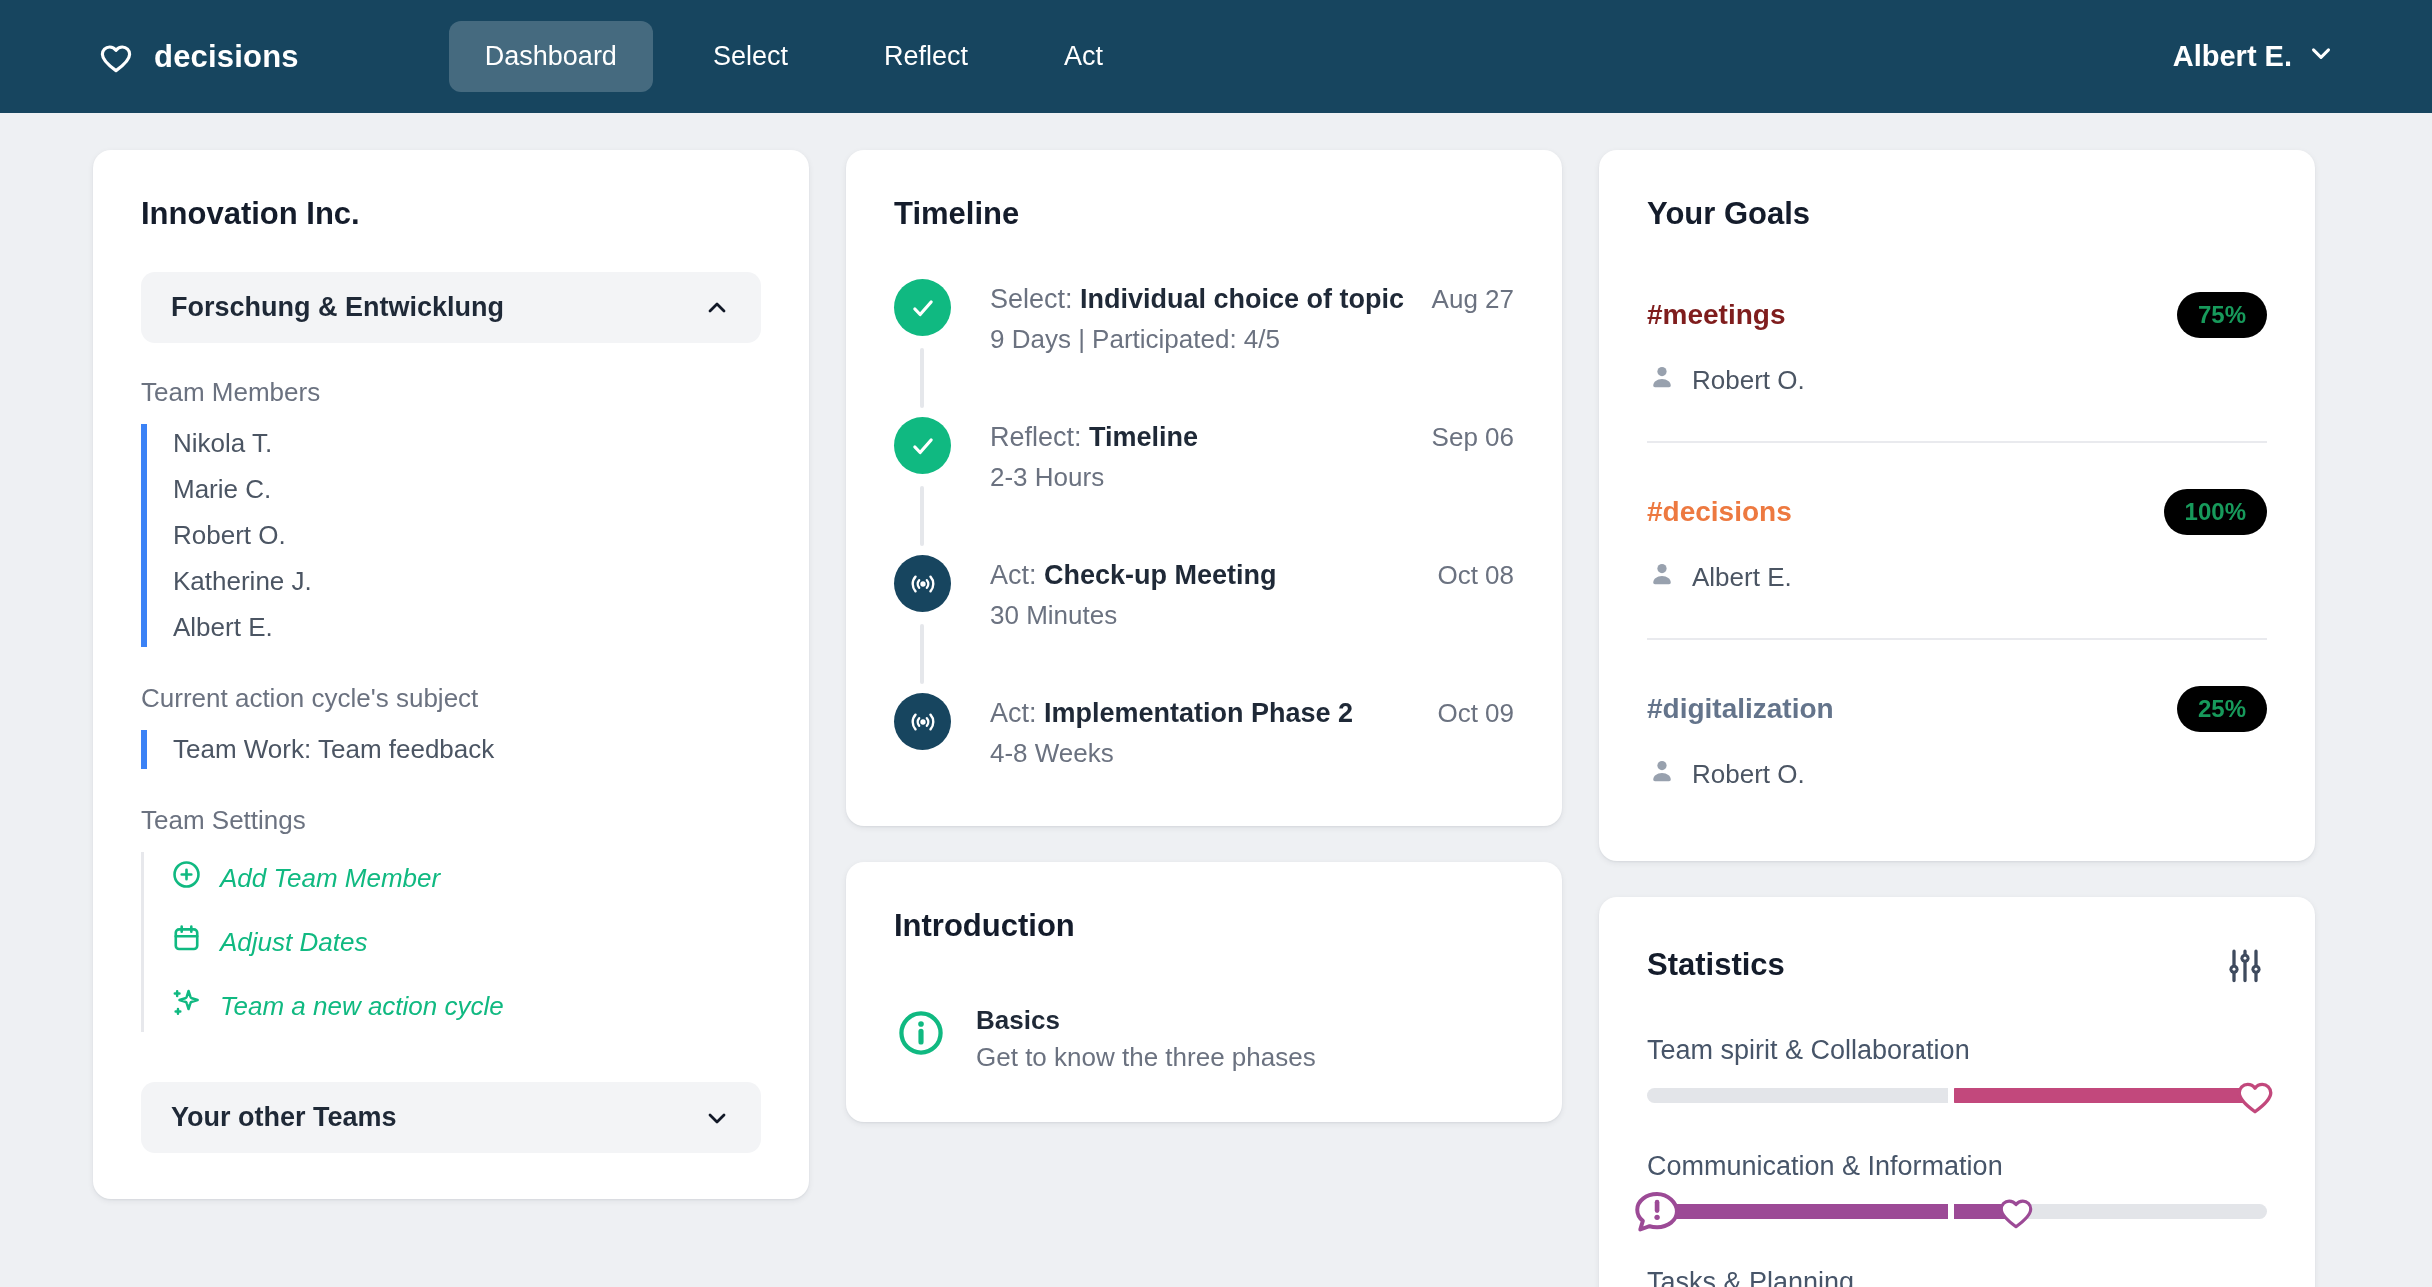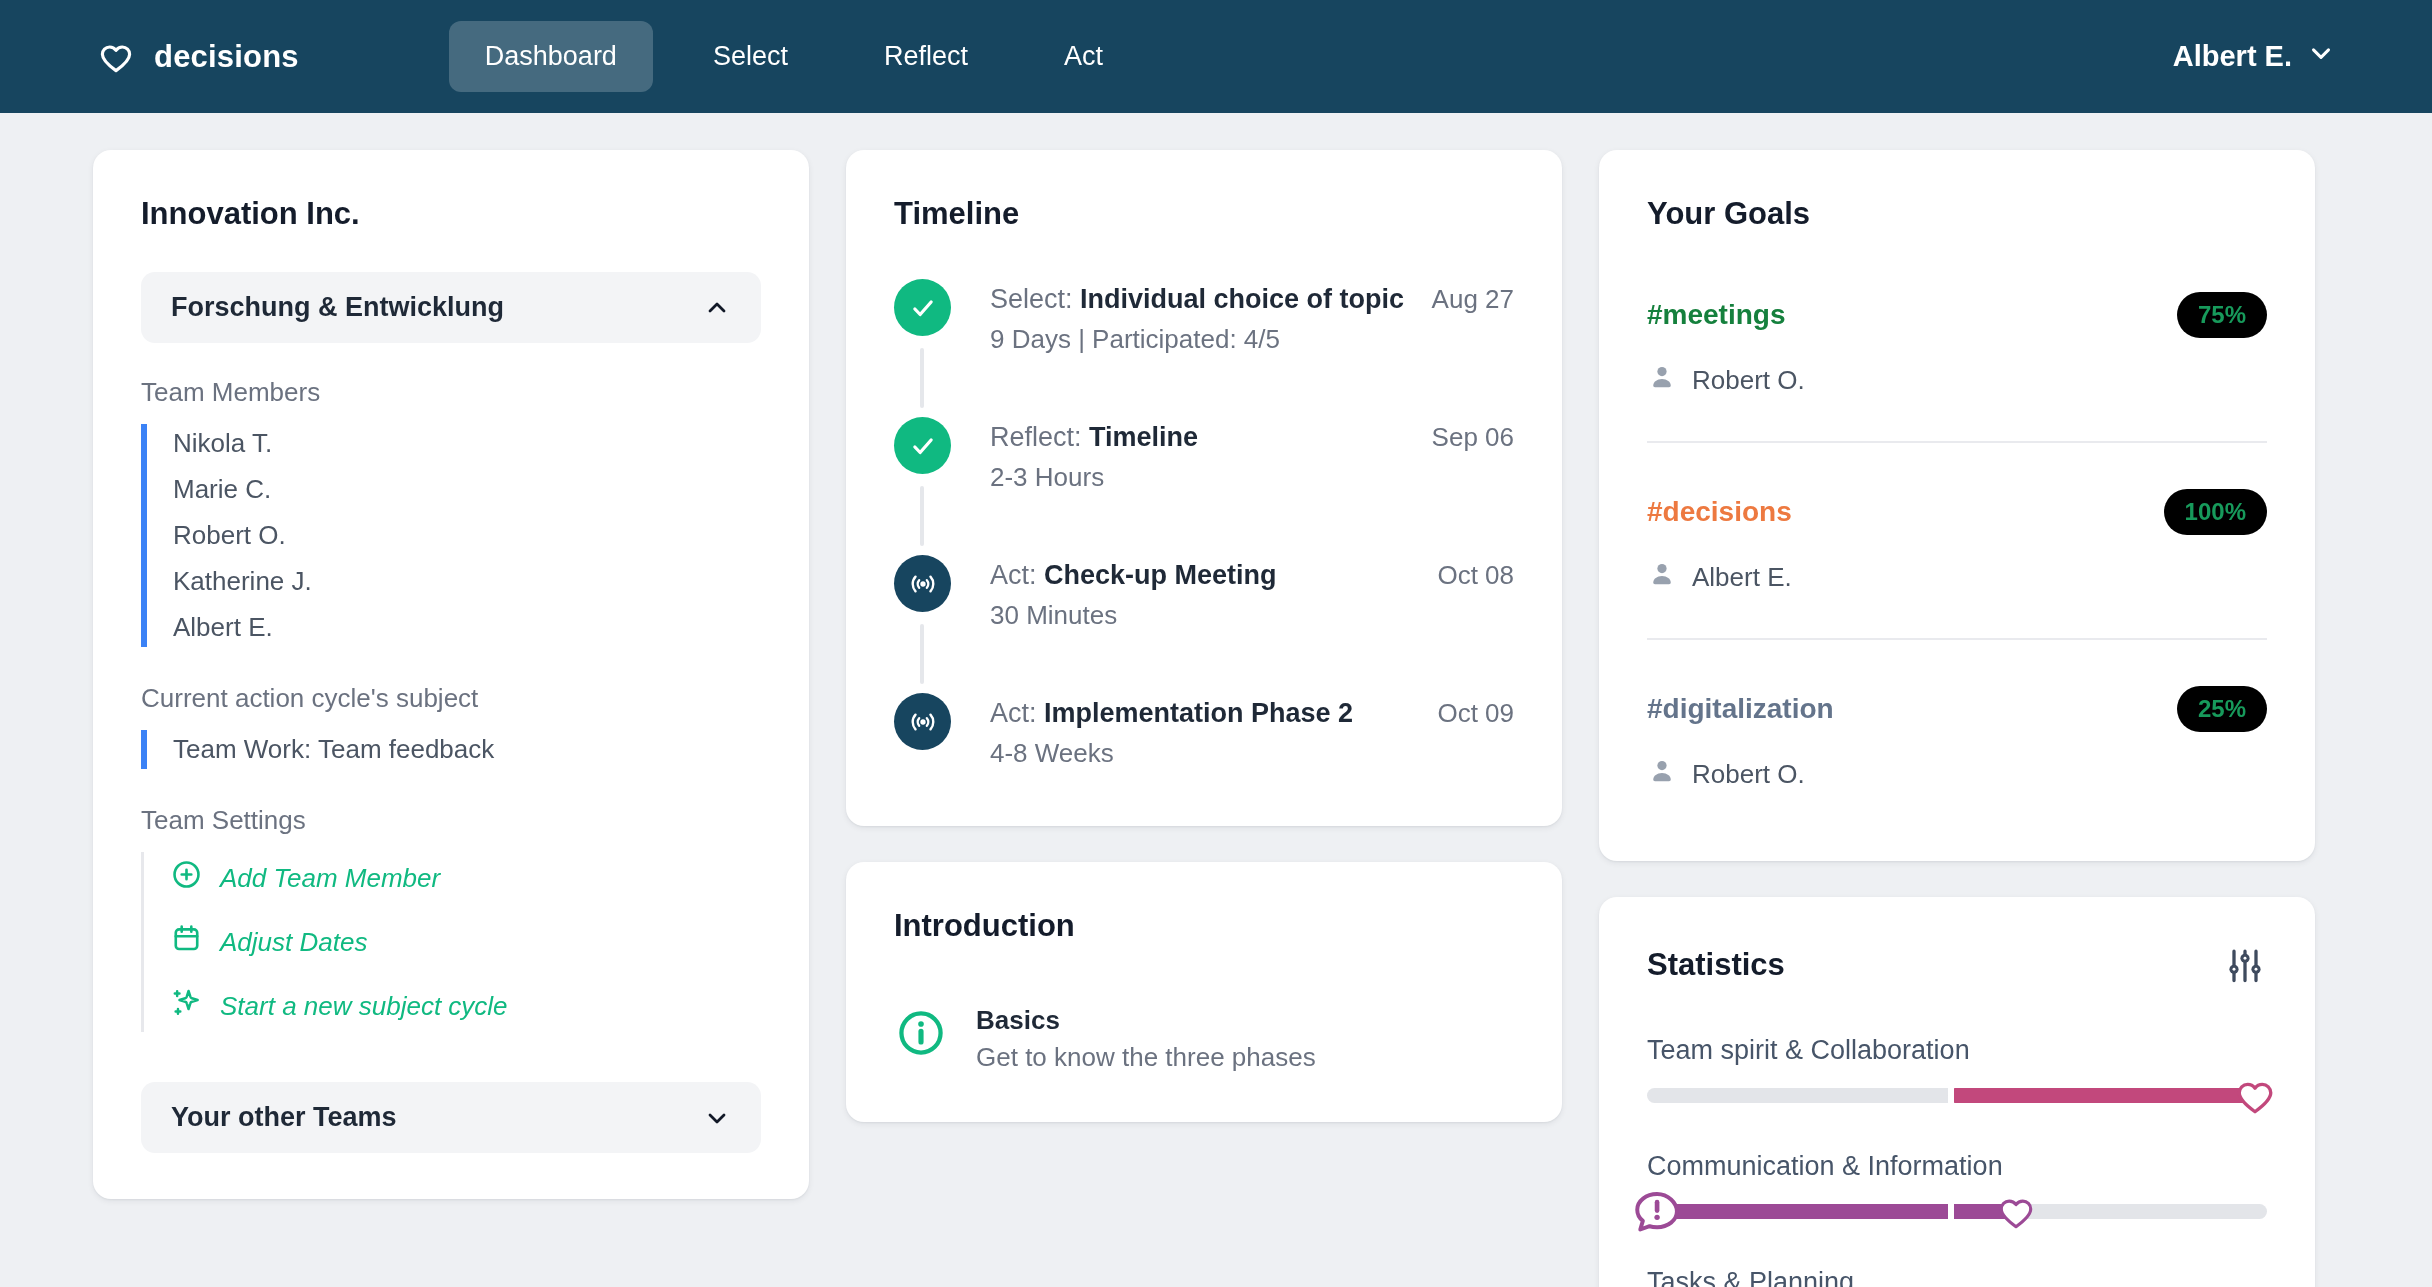--- a/index.html
+++ b/index.html
@@ -161,21 +161,21 @@
           </span>
           <span>Adjust Dates</span>
         </div>
         <div class="link">
           <span>
             <svg width="33" height="33" viewBox="0 0 24 24" fill="none" stroke="#10b981" stroke-width="1.8" stroke-linecap="round" stroke-linejoin="round">
               <path d="M13.5 3.6l1.3 4.2a1.6 1.6 0 0 0 1.1 1.1l4.2 1.3-4.2 1.3a1.6 1.6 0 0 0-1.1 1.1l-1.3 4.2-1.3-4.2a1.6 1.6 0 0 0-1.1-1.1l-4.2-1.3 4.2-1.3a1.6 1.6 0 0 0 1.1-1.1z"></path>
               <path d="M5.2 3.8v3.4M6.9 5.5H3.5M5.8 16.8v3.4M7.5 18.5H4.1"></path>
             </svg>
           </span>
-          <span>Start a new subject cycle</span>
+          <span>Team a new action cycle</span>
         </div>
       </div>
 
       <div class="accordion other-teams">
         <span>Your other Teams</span>
         <span class="chev">
           <svg width="28" height="28" viewBox="0 0 24 24" fill="none" stroke="#111827" stroke-width="2.4" stroke-linecap="round" stroke-linejoin="round">
               <path d="M6 9.5l6 6 6-6"></path>
             </svg>
         </span>
@@ -268,21 +268,21 @@
       </div>
     </section>
   </div>
 
   <div class="col">
     <section class="card goals-card">
       <h2 class="card-title">Your Goals</h2>
 
       <div class="goal">
         <div class="goal-head">
-          <span class="goal-tag" style="color: #15803d;">#meetings</span>
+          <span class="goal-tag" style="color: #7f1d1d;">#meetings</span>
           <span class="badge">75%</span>
         </div>
         <div class="goal-owner">
           <span>
             <svg width="30" height="30" viewBox="0 0 24 24" fill="#98a1ae">
               <circle cx="12" cy="7.6" r="3.7"></circle>
               <path d="M12 13.6c-4 0-7 2.4-7 5.1 0 .8.6 1.4 1.4 1.4h11.2c.8 0 1.4-.6 1.4-1.4 0-2.7-3-5.1-7-5.1z"></path>
             </svg>
           </span>
           <span>Robert O.</span>

